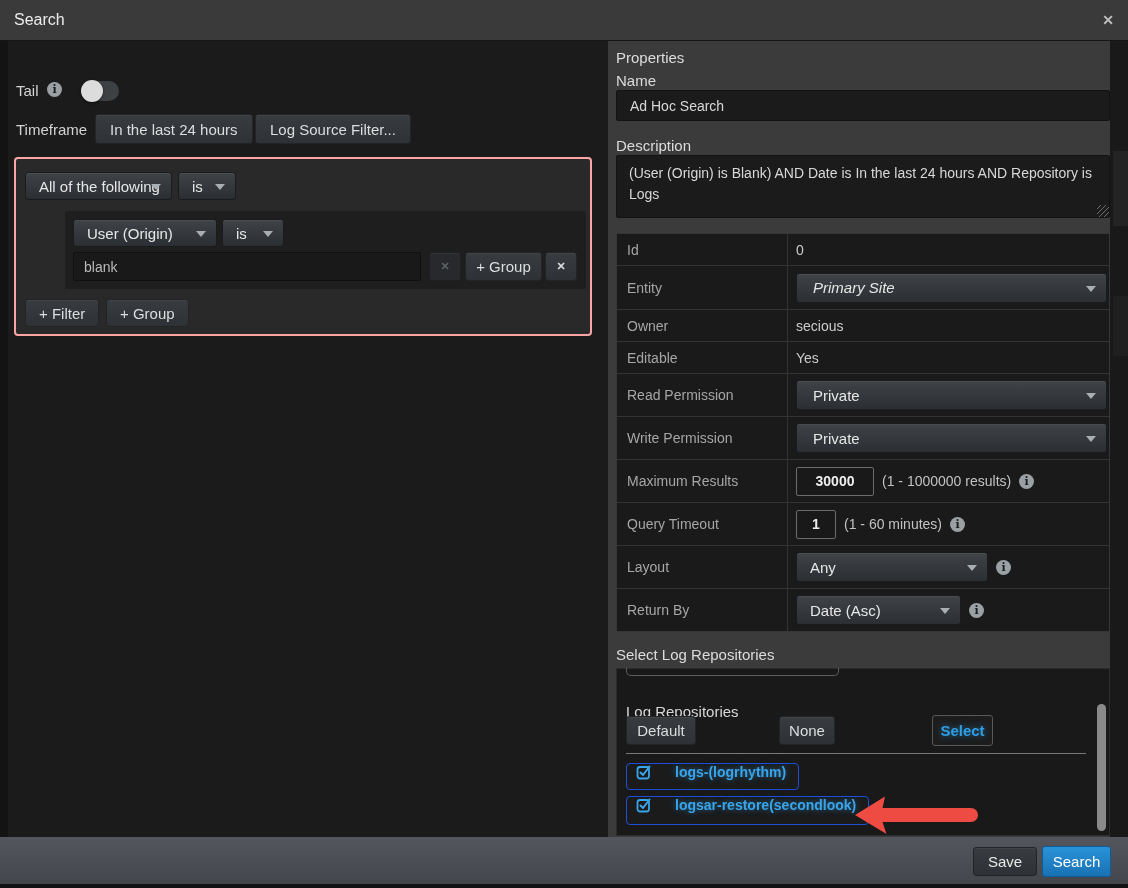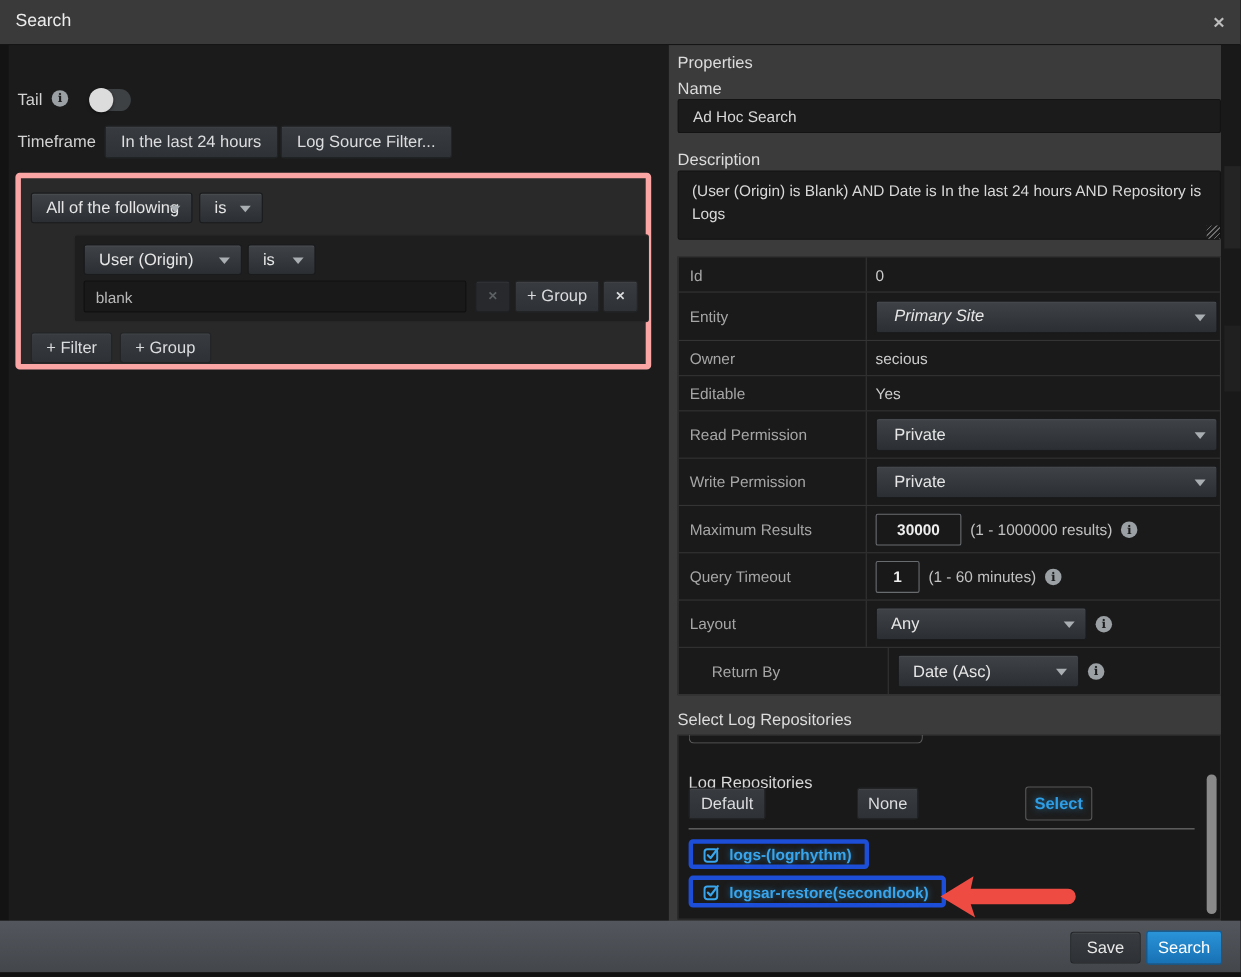--- a/index.html
+++ b/index.html
@@ -56,21 +56,21 @@
   .txtinput {
     background:#191919; border:1px solid #101010; color:#b9b9b9;
     font-size:14px; font-family:"Liberation Sans", sans-serif; padding:0 10px; border-radius:2px;
   }
   
   .lbl { position:absolute; color:#d3d3d3; font-size:15px; }
   .toggle-track { position:absolute; left:82px; top:81px; width:37px; height:20px; border-radius:10px; background:#3e4144; cursor:pointer; }
   .toggle-knob { position:absolute; left:-1px; top:-1px; width:22px; height:22px; border-radius:50%; background:#dcdcdc; box-shadow:0 1px 3px rgba(0,0,0,.55); }
   .filter-box {
     position:absolute; left:14px; top:157px; width:578px; height:179px;
-    background:#292929; border:5px solid #fca5a5; border-radius:4px;
+    background:#292929; border:2px solid #fca5a5; border-radius:4px;
   }
   .inner-box {
     position:absolute; left:48px; top:51px; width:523px; height:80px;
     background:#1e1e1e; border:1px solid #292929; border-radius:3px;
   }
   .xbtn {
     position:absolute; width:32px; height:29px; font-size:11px; font-weight:bold;
   }
   .xbtn.dim { color:#5d6164; background:#27292c; border-color:#1e2022; }
   
@@ -81,21 +81,21 @@
   }
   .resize-handle {
     position:absolute; width:12px; height:12px;
     background:repeating-linear-gradient(135deg, transparent 0 2.5px, #6d6d6d 2.5px 3.5px);
   }
   .ptable {
     position:absolute; left:8px; top:192px; width:494px;
     background:#1a1a1a; border:1px solid #363636;
   }
   .prow { display:flex; border-bottom:1px solid #343434; position:relative; }
-  .prow:last-child { border-bottom:none;margin-left:20px; }
+  .prow:last-child { border-bottom:none; }
   .prow .pl {
     width:171px; flex:0 0 171px; padding-left:10px; display:flex; align-items:center;
     color:#a6a6a6; font-size:14px; border-right:1px solid #343434;
   }
   .prow .pv { flex:1; display:flex; align-items:center; padding-left:8px; color:#cccccc; font-size:14px; gap:8px; }
   .pv .dd { position:relative; }
   .numinput {
     background:#191919; border:1px solid #696c6f; color:#eeeeee; text-align:center;
     font-size:14px; font-weight:bold; font-family:"Liberation Sans", sans-serif; height:29px; border-radius:2px;
   }
@@ -105,22 +105,22 @@
     position:absolute; left:8px; top:627px; width:494px; height:168px;
     background:#191919; border:1px solid #2c2c2c;
   }
   .scrolled-partial {
     position:absolute; left:9px; top:-1px; width:213px; height:8px;
     border:1px solid #5e5e5e; border-top:none; border-radius:0 0 5px 5px;
   }
   .repo-head { position:absolute; left:9px; top:22px; color:#d8d8d8; font-size:15px;margin-top:12px; }
   .sep { position:absolute; left:9px; top:84px; width:460px; height:1px; background:#787878; }
   .chip {
-    position:absolute; display:flex; align-items:center; gap:8px;
-    border:4px solid #1d4ed8; border-radius:4px; background:#1b1b1b;
+    position:absolute; display:flex; align-items:flex-start; gap:23px;
+    border:1px solid #1d4ed8; border-radius:4px; background:#1b1b1b;
     padding:0 12px 0 9px; cursor:pointer;
     color:#38a5ec; font-weight:bold; font-size:14px;
     text-shadow:0 0 6px rgba(56,165,236,.55);
   }
   .select-btn {
     position:absolute; background:#1d1d1d; border:1px solid #585858; border-radius:3px;
     color:#2e9fe6; font-weight:bold; font-size:15px; cursor:pointer;
     display:inline-flex; align-items:center; justify-content:center;
     text-shadow:0 0 7px rgba(46,159,230,.6);
   }

